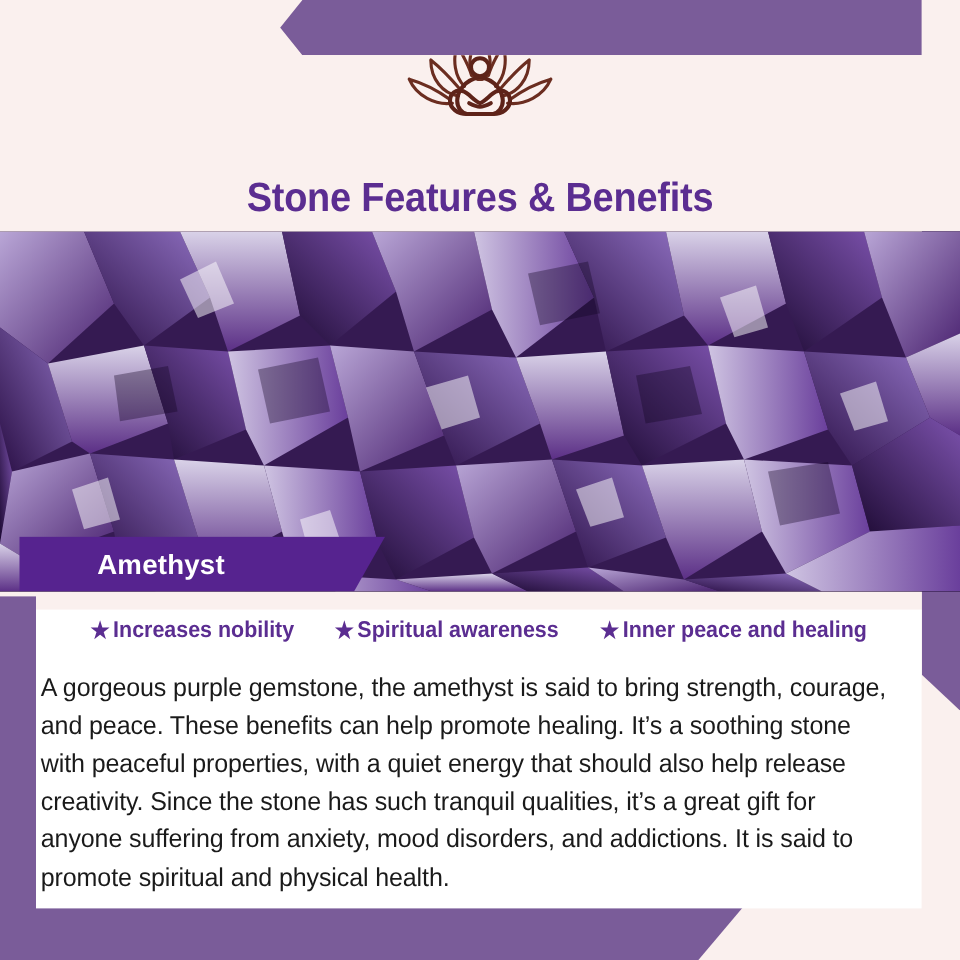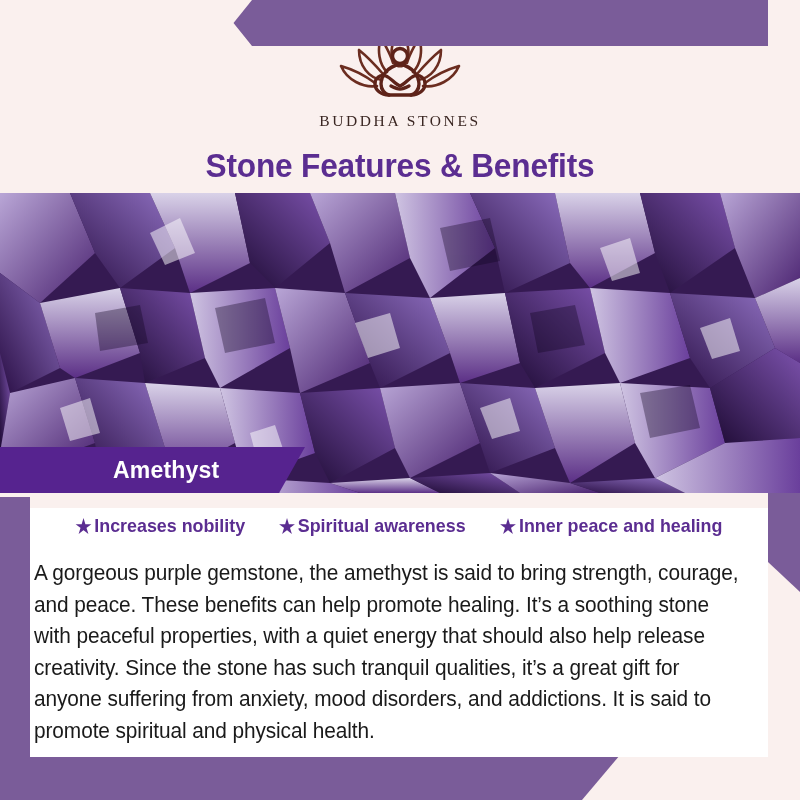--- a/index.html
+++ b/index.html
@@ -66,24 +66,24 @@
   
   .photo {
     position:absolute; top:193px; left:0; width:800px; height:300px;
     background:#2a1440;
     overflow:hidden;
   }
   .photo svg { display:block; width:800px; height:300px; }
 
   
   .label-bar {
-    position:absolute; top:447px; left:0; width:305px; height:46px;
+    position:absolute; top:447px; left:16px; width:305px; height:46px;
     background:#56238f;
     clip-path:polygon(0 0, 100% 0, calc(100% - 26px) 100%, 0 100%);
-    display:flex; align-items:center;padding-left:48px;
+    display:flex; align-items:center;
   }
   .label-bar span {
     padding-left:65px;
     color:#ffffff;
     font-size:23px; font-weight:bold;
     letter-spacing:0.2px;
   }
 
   
   .content {
@@ -232,21 +232,20 @@
           <path d="M134 44 C128 58 112 66 98 64 M134 44 C120 48 108 55 100 61"></path>
         </g>
         <g fill="none" stroke="#5e2319" stroke-width="3.4" stroke-linecap="round" stroke-linejoin="round">
           <circle cx="75" cy="34" r="7.5"></circle>
           <path d="M75 42 C62 45 56 54 56 62 C56 68 60 72 64 73"></path>
           <path d="M75 42 C88 45 94 54 94 62 C94 68 90 72 86 73"></path>
           <path d="M64 73 C56 73 50 68 50 62 C50 56 55 52 61 54 C66 56 70 62 75 64 C80 62 84 56 89 54 C95 52 100 56 100 62 C100 68 94 73 86 73 Z"></path>
           <path d="M66 64 C70 66 73 67 75 67 C77 67 80 66 84 64"></path>
         </g>
       </svg>
-      <div class="logo-text">BUDDHA STONES</div>
     </div>
     <div class="title">Stone Features &amp; Benefits</div>
   </div>
 
   <div class="content"></div>
 
   <div class="benefits">
     <div class="benefit">
       <span class="star">★</span>
       <span>Increases nobility</span>

